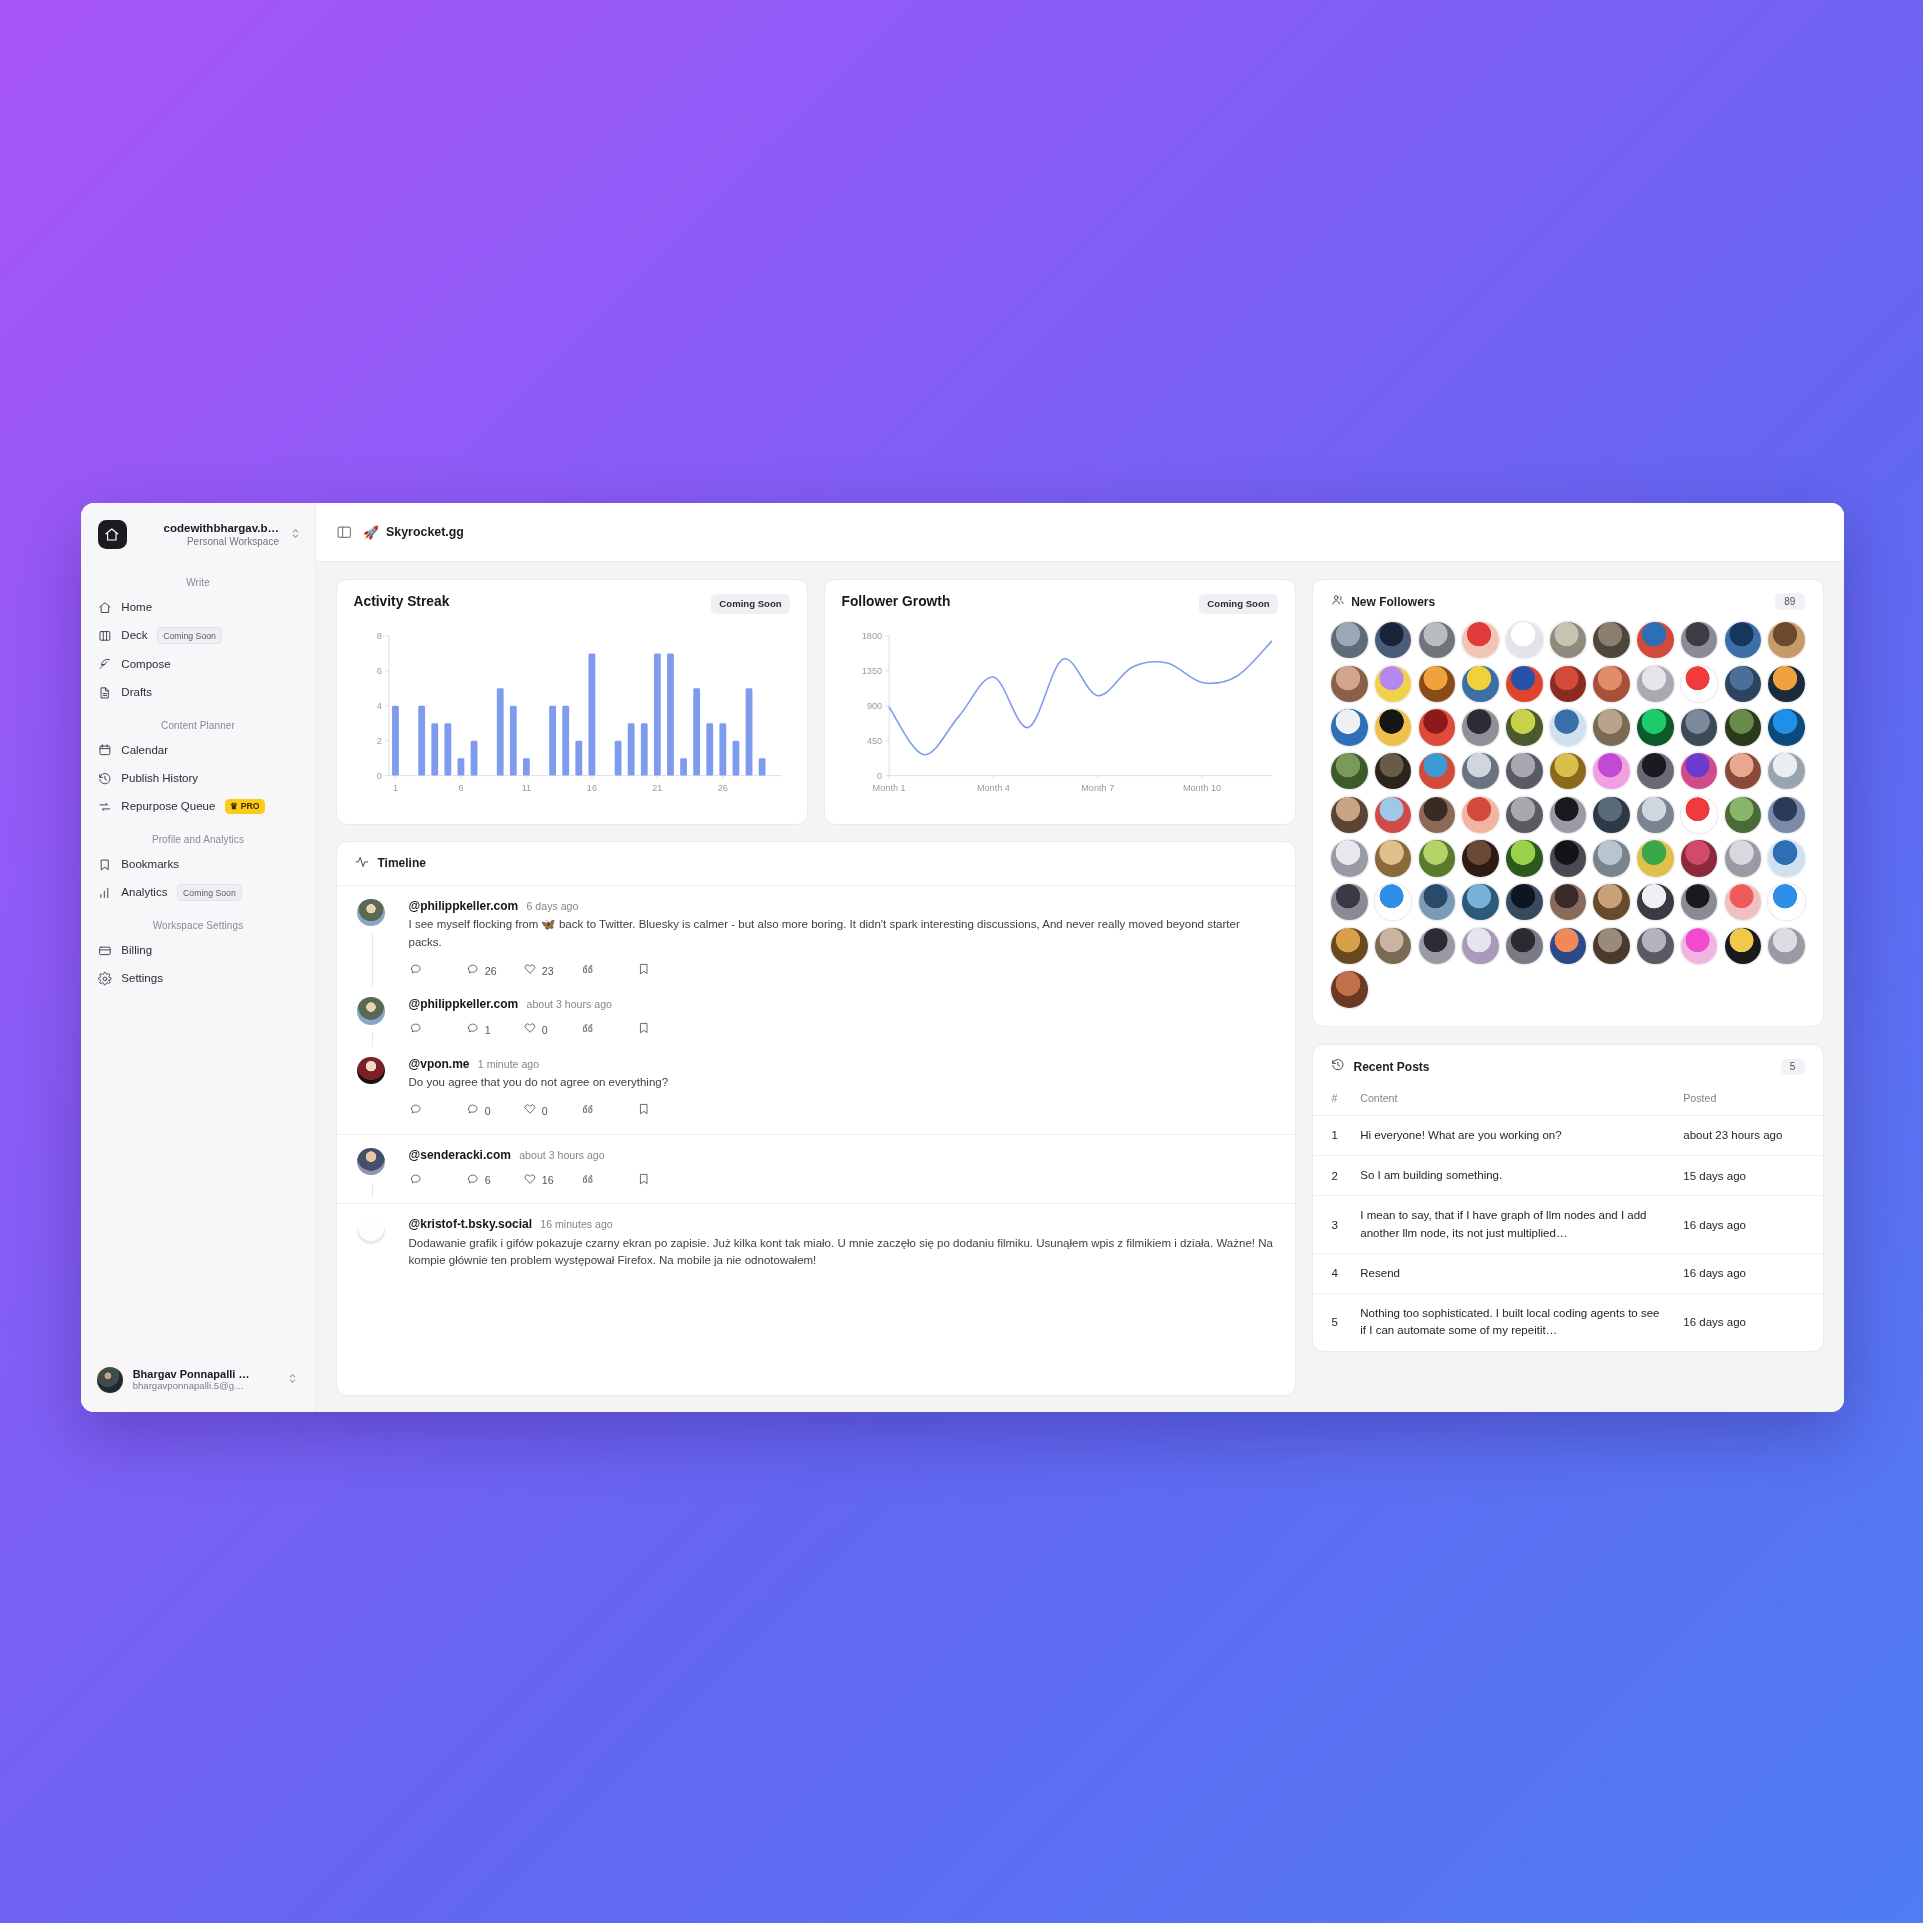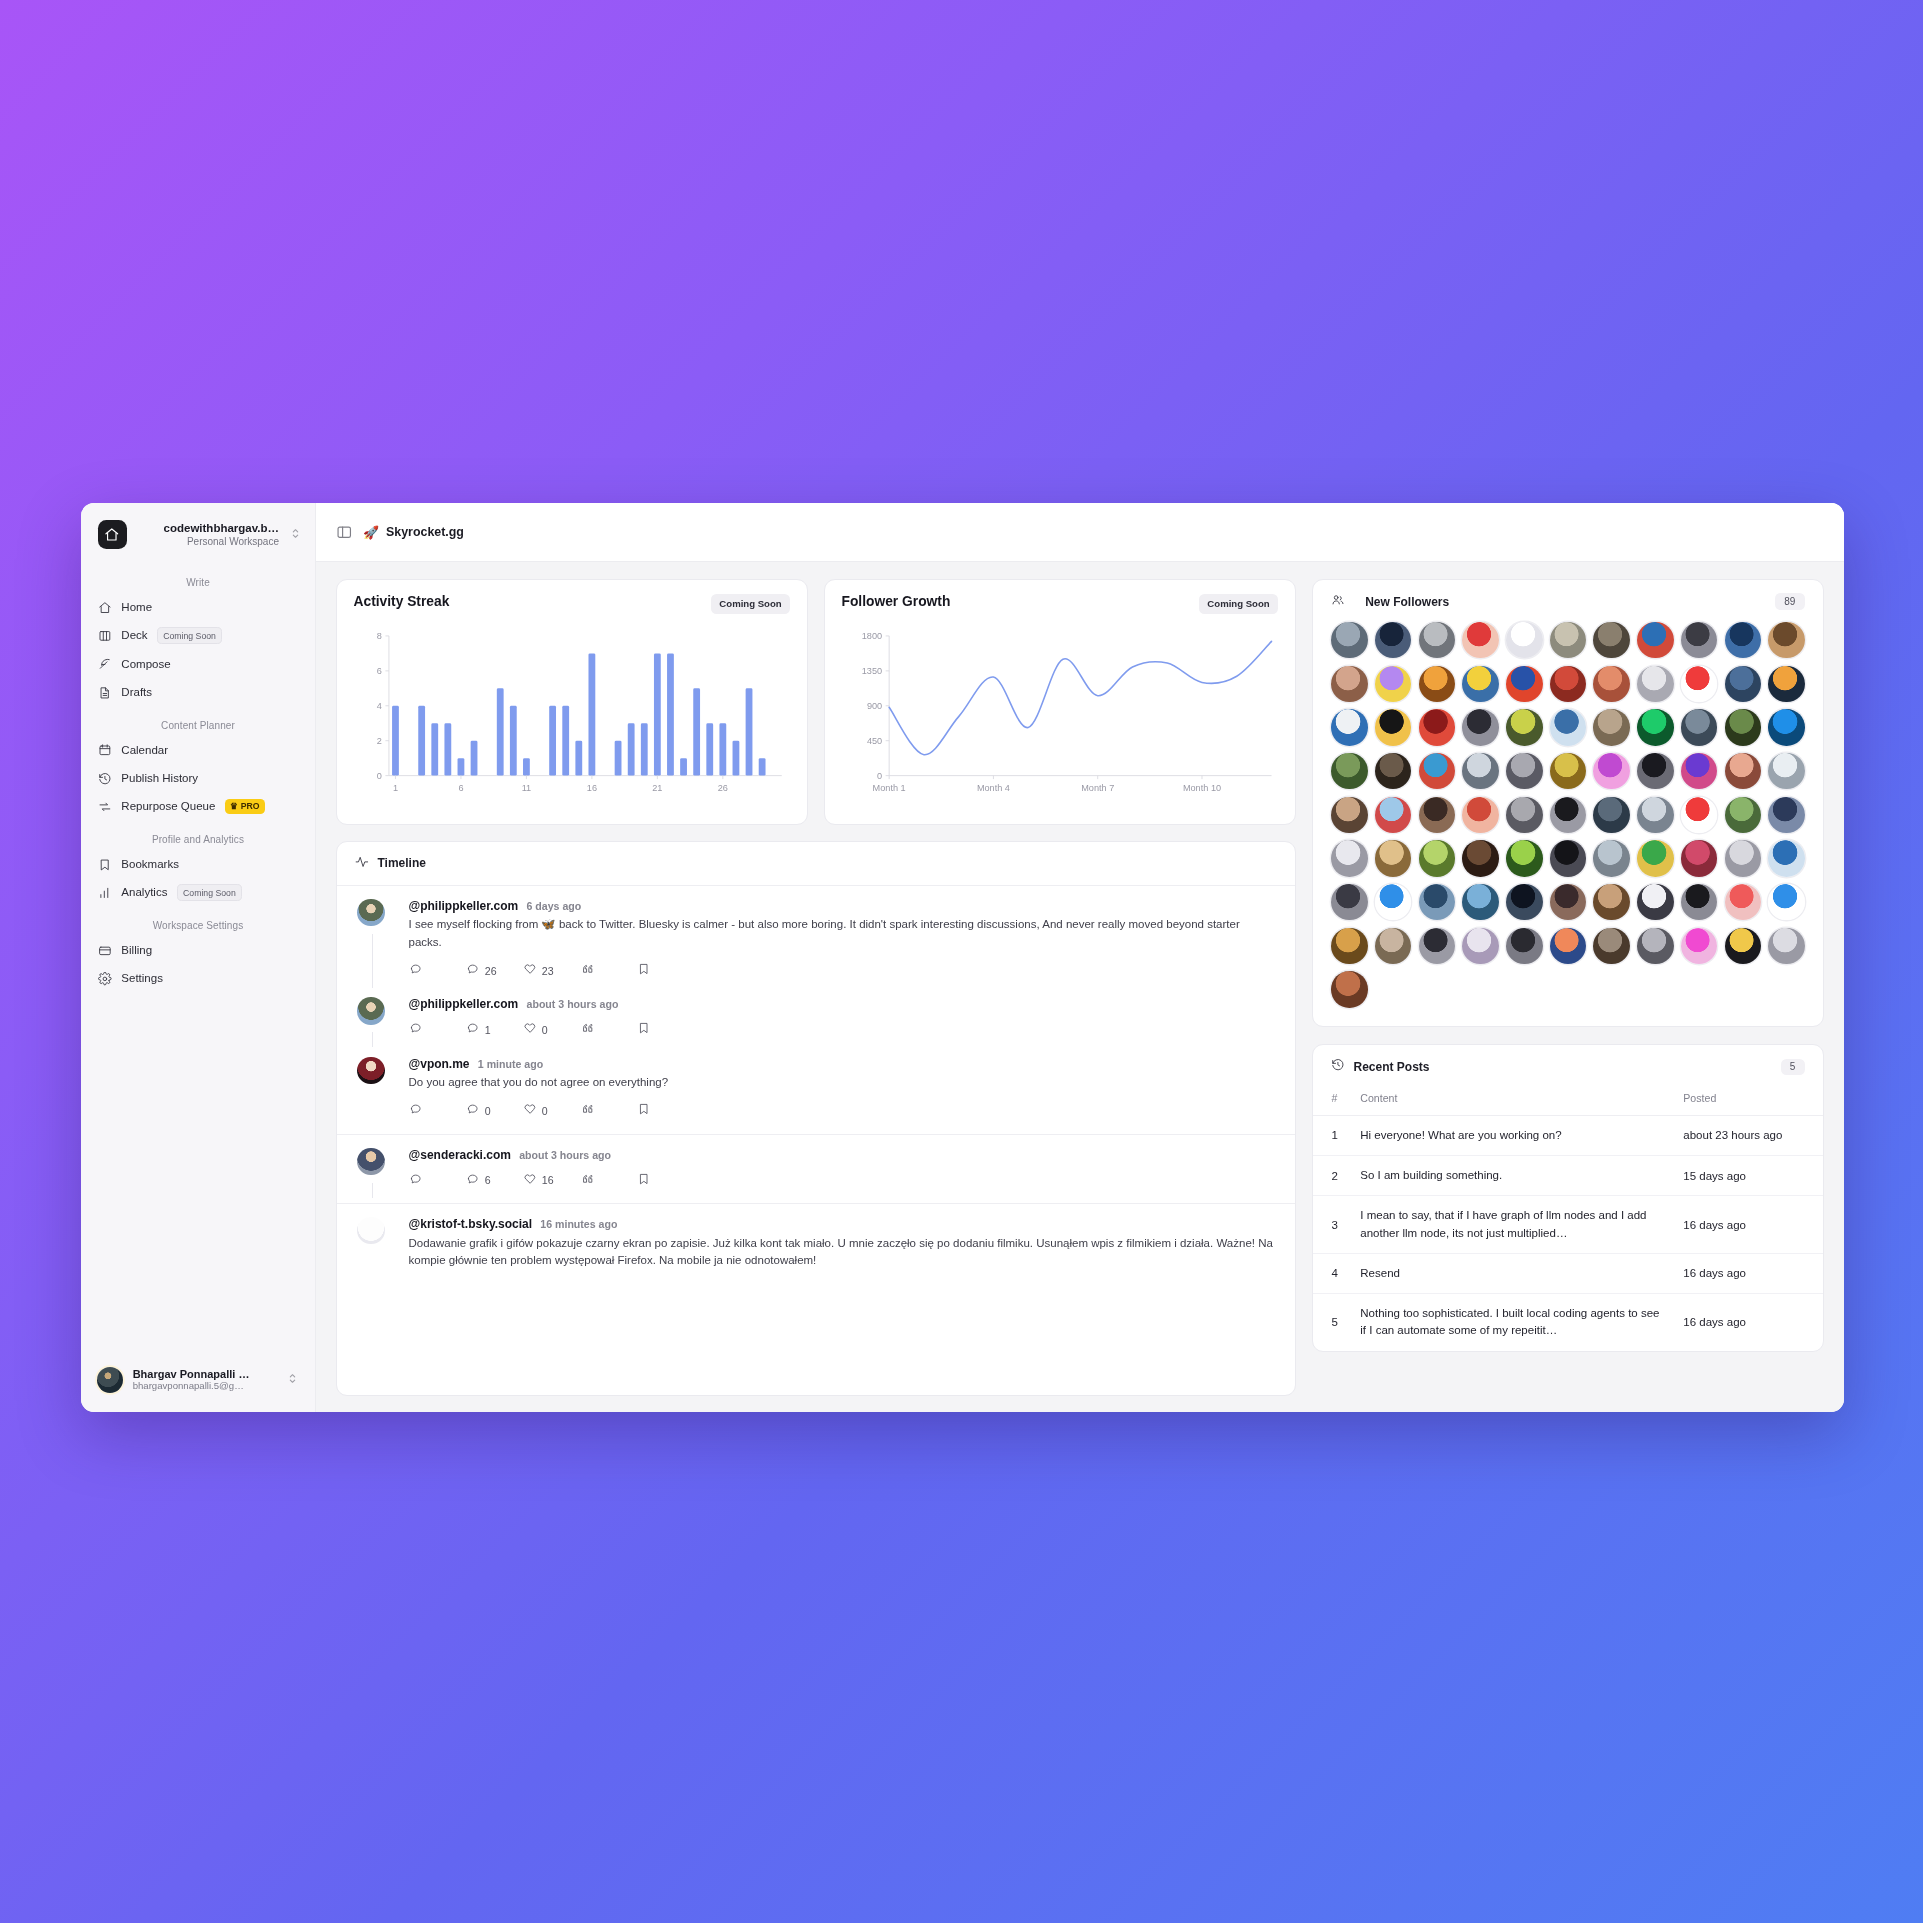--- a/index.html
+++ b/index.html
@@ -124,31 +124,31 @@
   .tl-list { flex: 1; overflow: hidden; padding: 0 0 0 0; }
   .tl-post { display: flex; gap: 24px; padding: 13px 20px 5.5px 20px; position: relative; }
   .tl-post.threaded::before {
     content: ""; position: absolute; left: 35px; top: 48px; bottom: -3.7px;
     width: 0.9px; background: #e7e7ed;
   }
   .tl-av { width: 27.5px; height: 27.5px; flex: 0 0 27.5px; border-radius: 50%; background: #cfd4da; overflow: hidden; }
   .tl-main { flex: 1; min-width: 0; }
   .tl-meta { display: flex; align-items: baseline; gap: 8.3px; flex-wrap: wrap; }
   .tl-handle { font-size: 12px; font-weight: 700; color: #15151d; }
-  .tl-time { font-size: 10.6px; color: #85858f; font-weight: bold; }
+  .tl-time { font-size: 10.6px; color: #85858f; }
   .tl-text { font-size: 11.5px; color: #40404b; line-height: 1.55; margin-top: 3.7px; }
   .tl-actions { display: flex; align-items: center; gap: 0; margin-top: 10px; }
   .tl-act { display: flex; align-items: center; gap: 5.5px; width: 57px; cursor: pointer; color: #53535e; }
   .tl-act svg { width: 13.8px; height: 13.8px; fill: none; stroke: #53535e; stroke-width: 1.5; stroke-linecap: round; stroke-linejoin: round; }
   .tl-act .cnt { font-size: 10.6px; color: #53535e; }
   .tl-sep { height: 0.9px; background: #eeeef2; margin: 9.2px 0 0 0; }
 
   
   .fl-head { display: flex; align-items: center; justify-content: space-between; padding: 13.8px 18.4px 10px 18.4px; }
-  .fl-head-l { display: flex; align-items: center; gap: 20px; }
+  .fl-head-l { display: flex; align-items: center; gap: 6px; }
   .fl-title { font-size: 12px; font-weight: 600; color: #1d1d26; }
   .count-pill { font-size: 10px; color: #50505c; background: #f2f1f5; border-radius: 5.5px; padding: 2.8px 9.2px; }
   .fl-grid { display: grid; grid-template-columns: repeat(11, 1fr); gap: 7.3px; padding: 1.8px 18.4px 18.4px 18.4px; }
   .fl-av { width: 100%; aspect-ratio: 1/1; border-radius: 50%; box-shadow: 0 0 0 1.4px #ededf1; overflow: hidden; cursor: pointer; }
 
   
   .rp-head { display: flex; align-items: center; justify-content: space-between; padding: 13.8px 18.4px 11px 18.4px; }
   .rp-head-l { display: flex; align-items: center; gap: 8.3px; }
   table.rp { width: 100%; border-collapse: collapse; }
   table.rp th {

